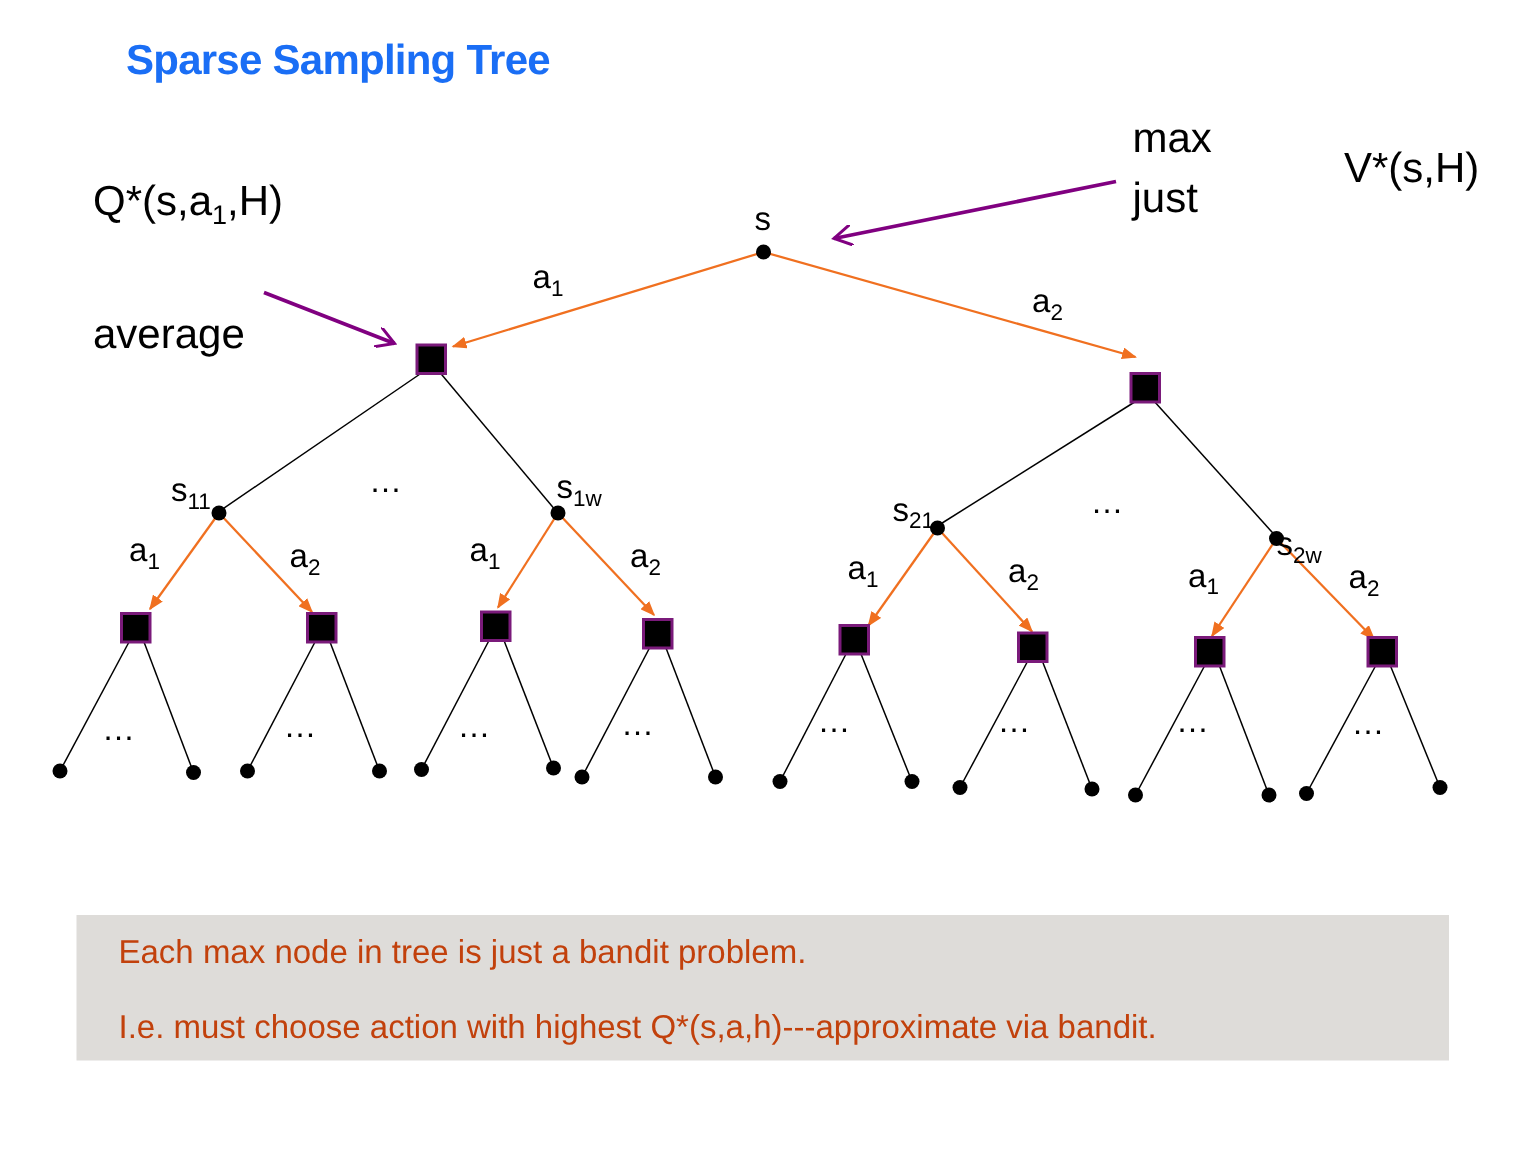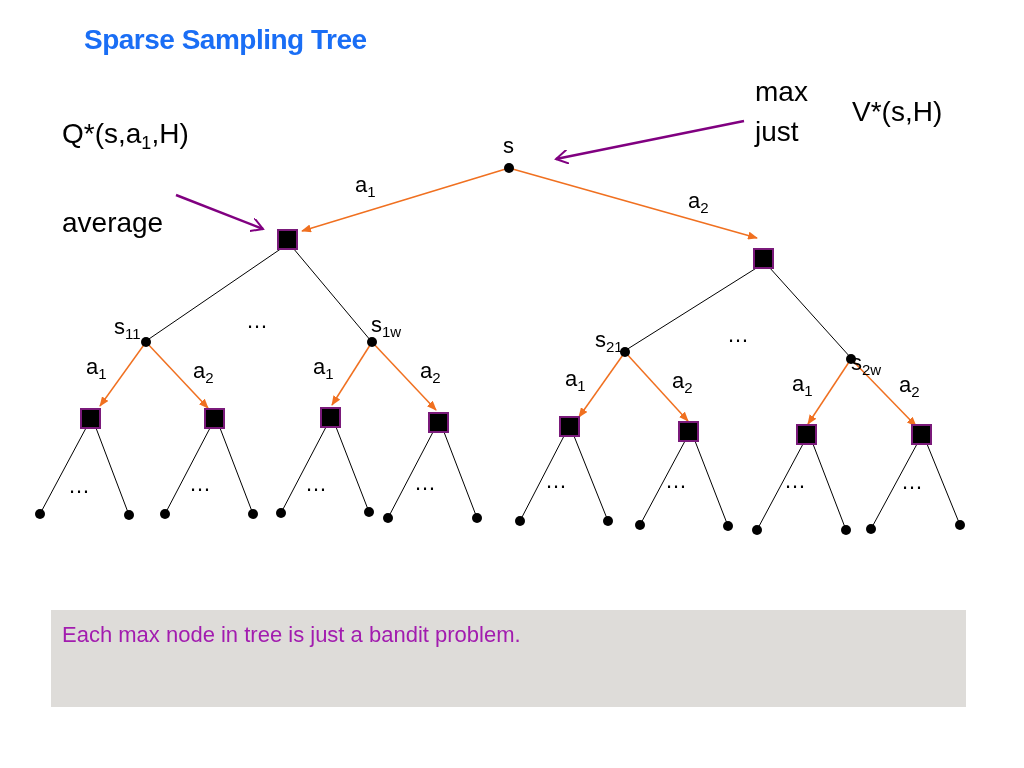--- a/index.html
+++ b/index.html
@@ -3,38 +3,38 @@
 <meta charset="utf-8">
 <style>
   html,body{margin:0;padding:0;background:#ffffff;}
   body{width:1024px;height:768px;position:relative;overflow:hidden;font-family:"Liberation Sans",sans-serif;}
   .title{position:absolute;left:84px;top:24px;font-size:28px;font-weight:bold;color:#1a6ef5;letter-spacing:-0.5px;}
   .lbl{position:absolute;color:#000;font-size:28px;line-height:40px;}
   .small{position:absolute;color:#000;font-size:22px;}
   .small sub{font-size:15px;vertical-align:-5px;}
   svg{position:absolute;left:0;top:0;}
   .note{position:absolute;left:51px;top:610px;width:915px;height:97px;background:#dedcd9;}
-  .note div{position:absolute;left:11px;font-size:22px;color:#a21caf;}
+  .note div{position:absolute;left:28px;font-size:22px;color:#c2410c;}
 </style>
 </head>
 <body>
 
 <div class="title">Sparse Sampling Tree</div>
 
 <div class="lbl" style="left:34px;top:114px;margin-left:28px;">
   <span>Q*(s,a</span><sub style="font-size:18px;vertical-align:-6px;">1</sub><span>,H)</span><br>
   <br>
   <span>average</span>
 </div>
 
 <div class="lbl" style="left:755px;top:72px;">
   <span>max</span><br>
   <span>just</span>
 </div>
-<div class="lbl" style="left:852px;top:92px;">V*(s,H)</div>
+<div class="lbl" style="left:896px;top:92px;">V*(s,H)</div>
 
 <svg width="1024" height="768">
   <defs>
     <marker id="oa" markerWidth="10" markerHeight="8" refX="9" refY="4" orient="auto" markerUnits="userSpaceOnUse">
       <path d="M0,0 L10,4 L0,8 z" fill="#f07020"></path>
     </marker>
     <marker id="pa" markerWidth="14" markerHeight="14" refX="12" refY="7" orient="auto" markerUnits="userSpaceOnUse">
       <path d="M0,0 L12,7 L0,14" fill="none" stroke="#800080" stroke-width="2"></path>
     </marker>
   </defs>
@@ -145,13 +145,14 @@
 <div class="small" style="left:189px;top:471px;">…</div>
 <div class="small" style="left:305px;top:471px;">…</div>
 <div class="small" style="left:414px;top:470px;">…</div>
 <div class="small" style="left:545px;top:468px;">…</div>
 <div class="small" style="left:665px;top:468px;">…</div>
 <div class="small" style="left:784px;top:468px;">…</div>
 <div class="small" style="left:901px;top:469px;">…</div>
 
 <div class="note">
   <div style="top:12px;">Each max node in tree is just a bandit problem.</div>
+  <div style="top:62px;">I.e. must choose action with highest Q*(s,a,h)---approximate via bandit.</div>
 </div>
 
 </body></html>

